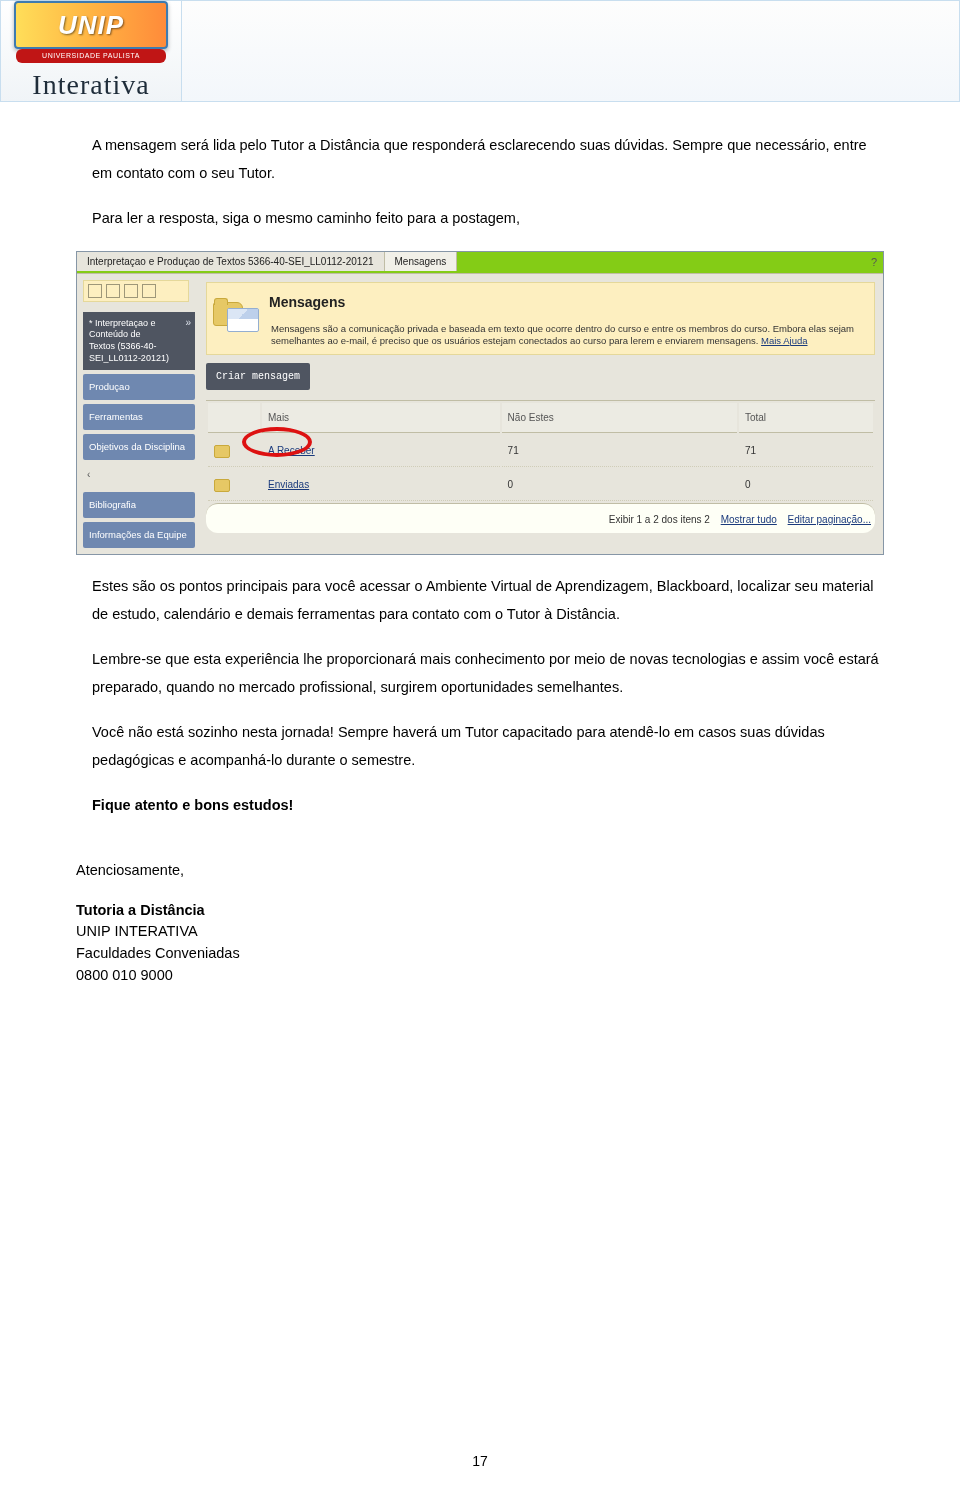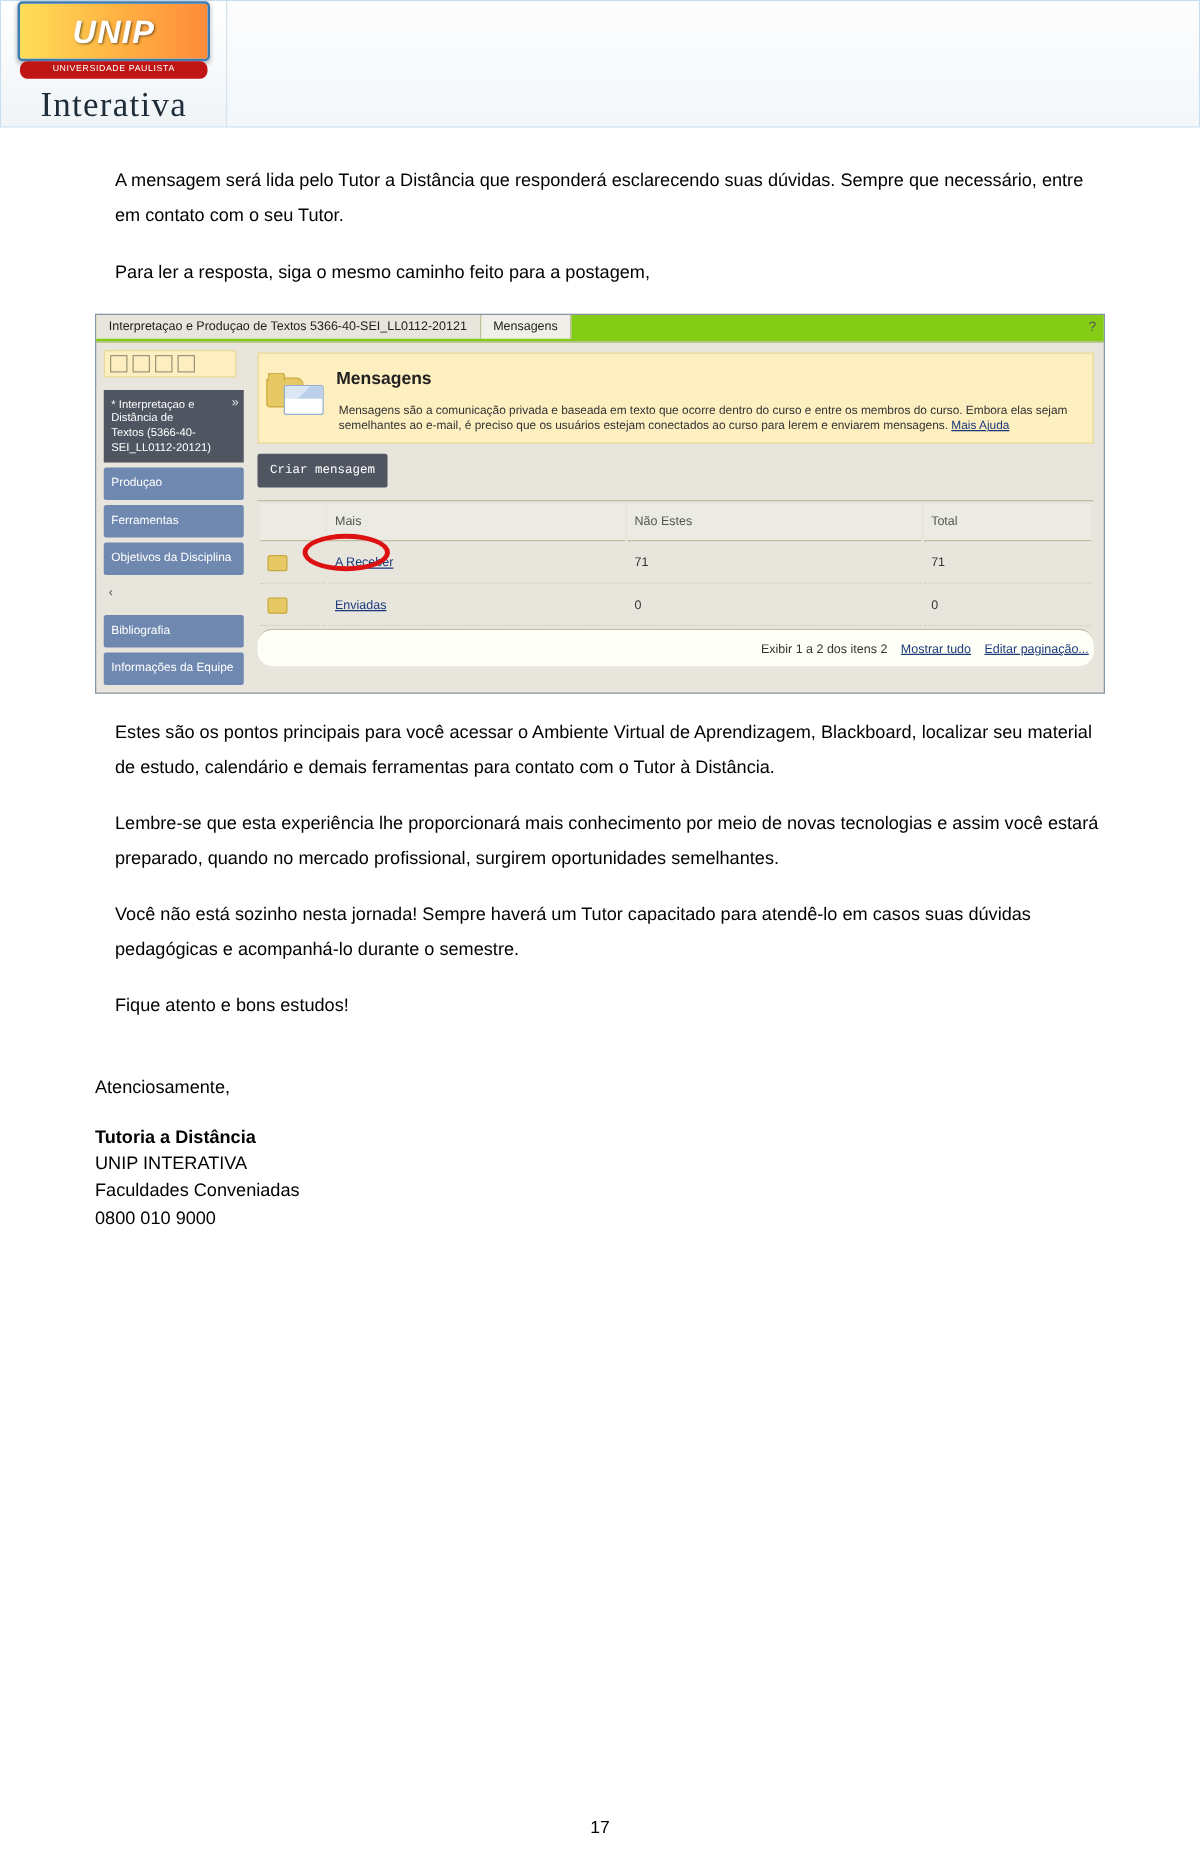--- a/index.html
+++ b/index.html
@@ -40,21 +40,21 @@
   .msg-desc a{color:#1a3a7c;text-decoration:underline;}
   .create-btn{background:#4f5561;color:#fff;font-size:10px;display:inline-block;padding:4px 10px;margin:8px 0 10px 0;border-radius:2px;font-family:Liberation Mono, monospace;}
   .tbl{width:100%;border-top:1px solid #c0bda5;font-size:10px;}
   .tbl th{text-align:left;font-weight:normal;color:#555;background:#ecebe3;padding:5px 6px;border-bottom:1px solid #c0bda5;font-size:10px;}
   .tbl td{padding:6px;border-bottom:1px dotted #d0cdb8;color:#333;}
   .tbl td a{color:#1a3a7c;text-decoration:underline;font-size:10px;}
   .folder-sm{display:inline-block;width:14px;height:11px;background:#e6c865;border:1px solid #c9a93c;border-radius:2px;vertical-align:middle;margin-right:2px;}
   .circle-mark{position:absolute;border:4px solid #d11; width:62px;height:22px;border-radius:50% / 50%; pointer-events:none;}
   .footer-row{font-size:10px;color:#333;text-align:right;padding:6px 4px 4px 0;background:#fefff6;border-top:1px solid #c0bda5;border-radius:12px;}
   .footer-row .lnk{color:#1a3a7c;text-decoration:underline;margin-left:8px;}
-  .signoff{font-weight:normal;margin-top:40px;}
+  .signoff{font-weight:bold;margin-top:40px;}
   .sig-block{margin-top:40px;line-height:1.5;}
   .sig-block .b{font-weight:bold;}
   .page-num{position:absolute;bottom:18px;left:0;right:0;text-align:center;font-size:14px;color:#000;}
 </style>
 </head>
 <body>
 
 <div class="page">
 
   <div class="hdr">
@@ -83,21 +83,21 @@
         <div class="sb">
           <div class="icon-row">
             <span></span>
             <span></span>
             <span></span>
             <span></span>
           </div>
           <div class="sb-course">
             <span class="chev">»</span>
             <span>*</span> <span>Interpretaçao e</span><br>
-            <span>Distância de</span><br>
+            <span>Conteúdo de</span><br>
             <span>Textos (5366-40-</span><br>
             <span>SEI_LL0112-20121)</span>
           </div>
           <div class="sb-item">Produçao</div>
           <div class="sb-item">Ferramentas</div>
           <div class="sb-item">Objetivos da Disciplina</div>
           <span class="sb-arrow">‹</span>
           <div class="sb-item">Bibliografia</div>
           <div class="sb-item">Informações da Equipe</div>
         </div>

